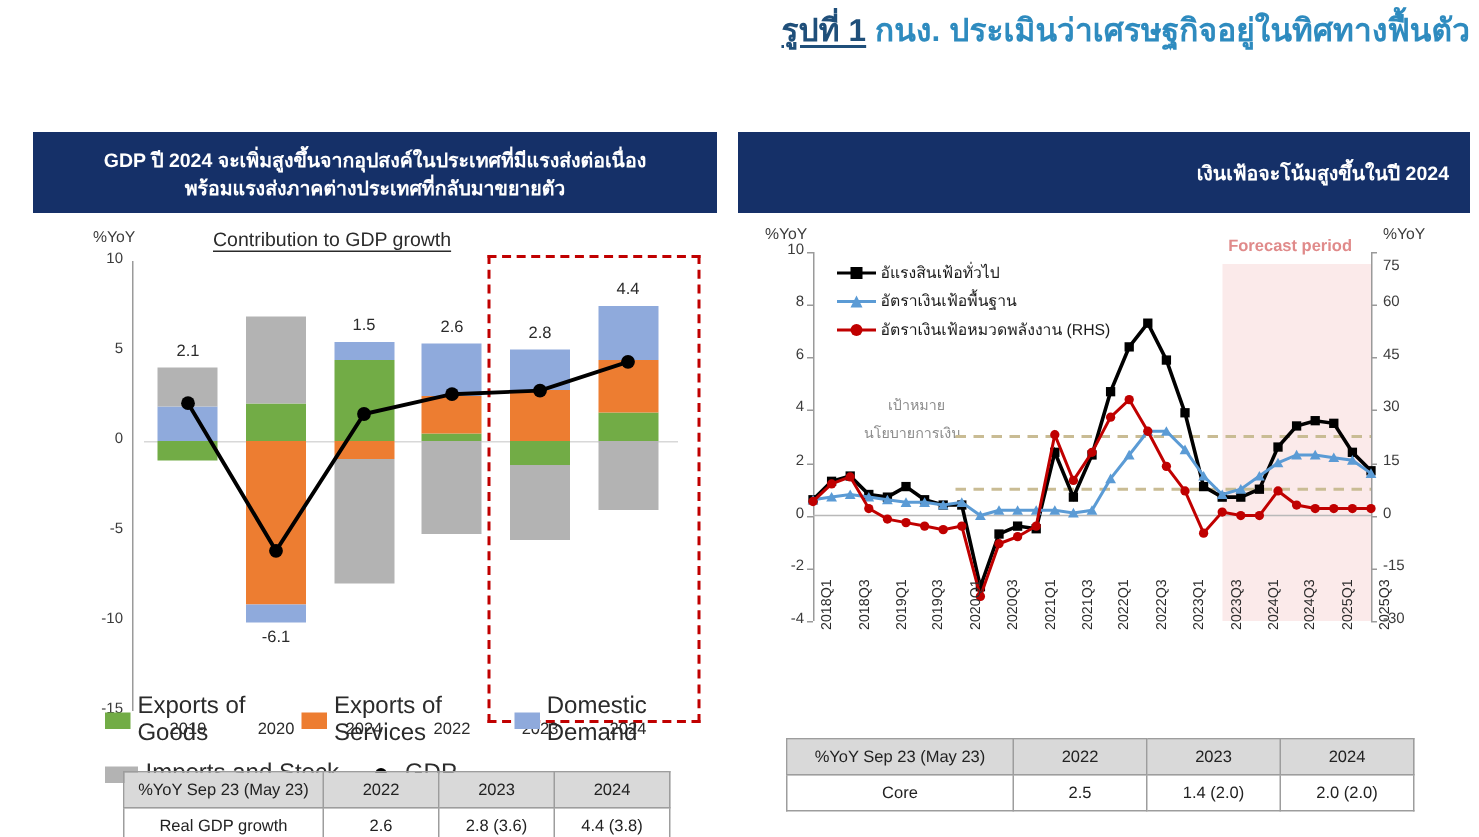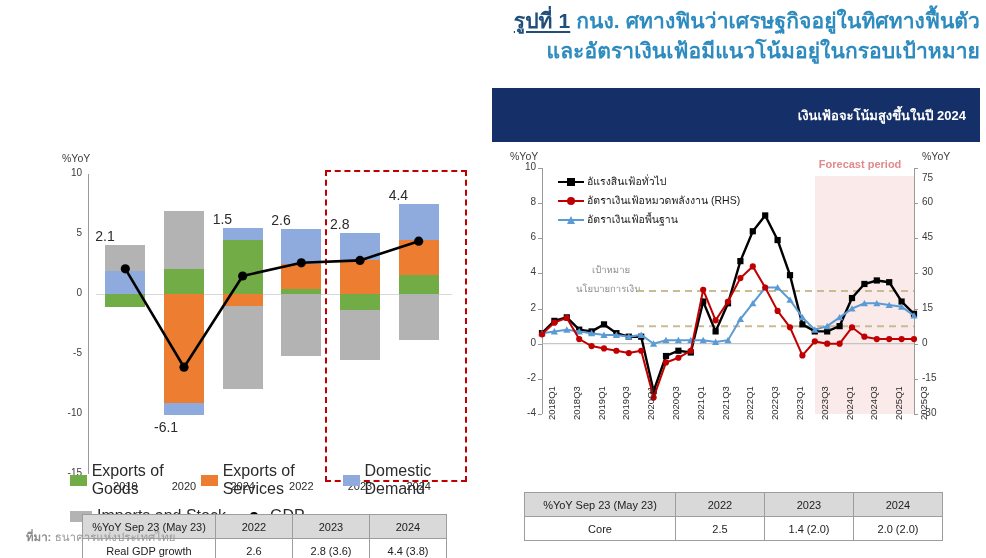--- a/index.html
+++ b/index.html
@@ -35,21 +35,21 @@
 
   
   #chartL{position:absolute;left:0;top:56px;width:456px;height:364px;}
   #chartL .title{
     position:absolute;left:120px;top:8px;font-size:13px;color:#2b2b2b;
     text-decoration:underline;text-underline-offset:3px;
   }
   .zeroline{position:absolute;left:74px;width:356px;height:1px;background:#d8d8d8;}
   .yaxisL{position:absolute;left:66px;top:30px;width:1px;height:300px;background:#9a9a9a;}
   .seg{position:absolute;width:40px;left:0;}
-  .blabel{position:absolute;font-size:14px;color:#2b2b2b;text-align:left;width:60px;}
+  .blabel{position:absolute;font-size:11px;color:#2b2b2b;text-align:center;width:60px;}
   .xlabL{position:absolute;font-size:11px;color:#2b2b2b;text-align:center;width:60px;top:336px;}
   .dashbox{
     position:absolute;border:2px dashed #c00000;box-sizing:border-box;
     left:303px;top:26px;width:142px;height:312px;
   }
   svg.overlay{position:absolute;left:0;top:0;overflow:visible;pointer-events:none;}
 
   
   #legendL{position:absolute;left:48px;top:318px;width:410px;font-size:16px;color:#2b2b2b;}
   .lgrow{display:flex;align-items:center;margin-bottom:9px;}
@@ -90,28 +90,32 @@
   
   #source{position:absolute;left:26px;top:528px;font-size:11.5px;color:#9a9a9a;}
   #source b{color:#8a8a8a;}
 </style>
 </head>
 <body>
 
 <div class="root">
 
   <div class="headline">
-    <span class="fig">รูปที่ 1</span><span> กนง. ศทางฟินว่าเศรษฐกิจอยู่ในทิศทางฟื้นตัว</span><br>
-    <span>และอัตราเงินเฟ้อมีแนวโน้มอยู่ในกรอบเป้าหมาย</span>
+    <span class="fig">รูปที่ 1</span><span> กนง. ประเมินว่าเศรษฐกิจอยู่ในทิศทางฟื้นตัว</span><br>
   </div>
 
   <div class="panel" id="panelL">
+    <div class="panel-hd">
+      <span>GDP ปี 2024 จะเพิ่มสูงขึ้นจากอุปสงค์ในประเทศที่มีแรงส่งต่อเนื่อง</span><br>
+      <span>พร้อมแรงส่งภาคต่างประเทศที่กลับมาขยายตัว</span>
+    </div>
 
     <div id="chartL">
       <div class="unit" style="left:40px;top:8px;">%YoY</div>
+      <div class="title">Contribution to GDP growth</div>
 
       <div class="dashbox"></div>
       <div class="yaxisL"></div>
 
       <div id="ylabsL">
           <div class="ax" style="left: 30px; top: 23px; width: 30px; text-align: right;">10</div>
           <div class="ax" style="left: 30px; top: 83px; width: 30px; text-align: right;">5</div>
           <div class="ax" style="left: 30px; top: 143px; width: 30px; text-align: right;">0</div>
           <div class="ax" style="left: 30px; top: 203px; width: 30px; text-align: right;">-5</div>
           <div class="ax" style="left: 30px; top: 263px; width: 30px; text-align: right;">-10</div>
@@ -392,31 +396,31 @@
       <div id="legendR">
           <div class="rlgrow">
             <span class="rlgmark">
               <i style="background: rgb(0, 0, 0);"></i>
               <b style="background: rgb(0, 0, 0);"></b>
             </span>
             <span>อัแรงสินเฟ้อทั่วไป</span>
           </div>
           <div class="rlgrow">
             <span class="rlgmark">
+              <i style="background: rgb(91, 155, 213);"></i>
+              <b style="background: transparent; width: 0px; height: 0px; border-left: 4.5px solid transparent; border-right: 4.5px solid transparent; border-bottom: 8px solid rgb(91, 155, 213);"></b>
+            </span>
+            <span>อัตราเงินเฟ้อพื้นฐาน</span>
+          </div>
+          <div class="rlgrow">
+            <span class="rlgmark">
               <i style="background: rgb(192, 0, 0);"></i>
               <b style="background: rgb(192, 0, 0); border-radius: 50%;"></b>
             </span>
             <span>อัตราเงินเฟ้อหมวดพลังงาน (RHS)</span>
-          </div>
-          <div class="rlgrow">
-            <span class="rlgmark">
-              <i style="background: rgb(91, 155, 213);"></i>
-              <b style="background: transparent; width: 0px; height: 0px; border-left: 4.5px solid transparent; border-right: 4.5px solid transparent; border-bottom: 8px solid rgb(91, 155, 213);"></b>
-            </span>
-            <span>อัตราเงินเฟ้อพื้นฐาน</span>
           </div>
         </div>
 
       <table class="tb" id="tableR">
           <tbody>
             <tr class="hd">
               <td>%YoY Sep 23 (May 23)</td>
               <td>2022</td>
               <td>2023</td>
               <td>2024</td>
@@ -425,16 +429,13 @@
               <td>Core</td>
               <td>2.5</td>
               <td>1.4 (2.0)</td>
               <td>2.0 (2.0)</td>
             </tr>
           </tbody>
         </table>
     </div>
   </div>
 
-  <div id="source">
-    <b>ที่มา:</b><span> ธนาคารแห่งประเทศไทย</span>
-  </div>
 </div>
 
 </body></html>

